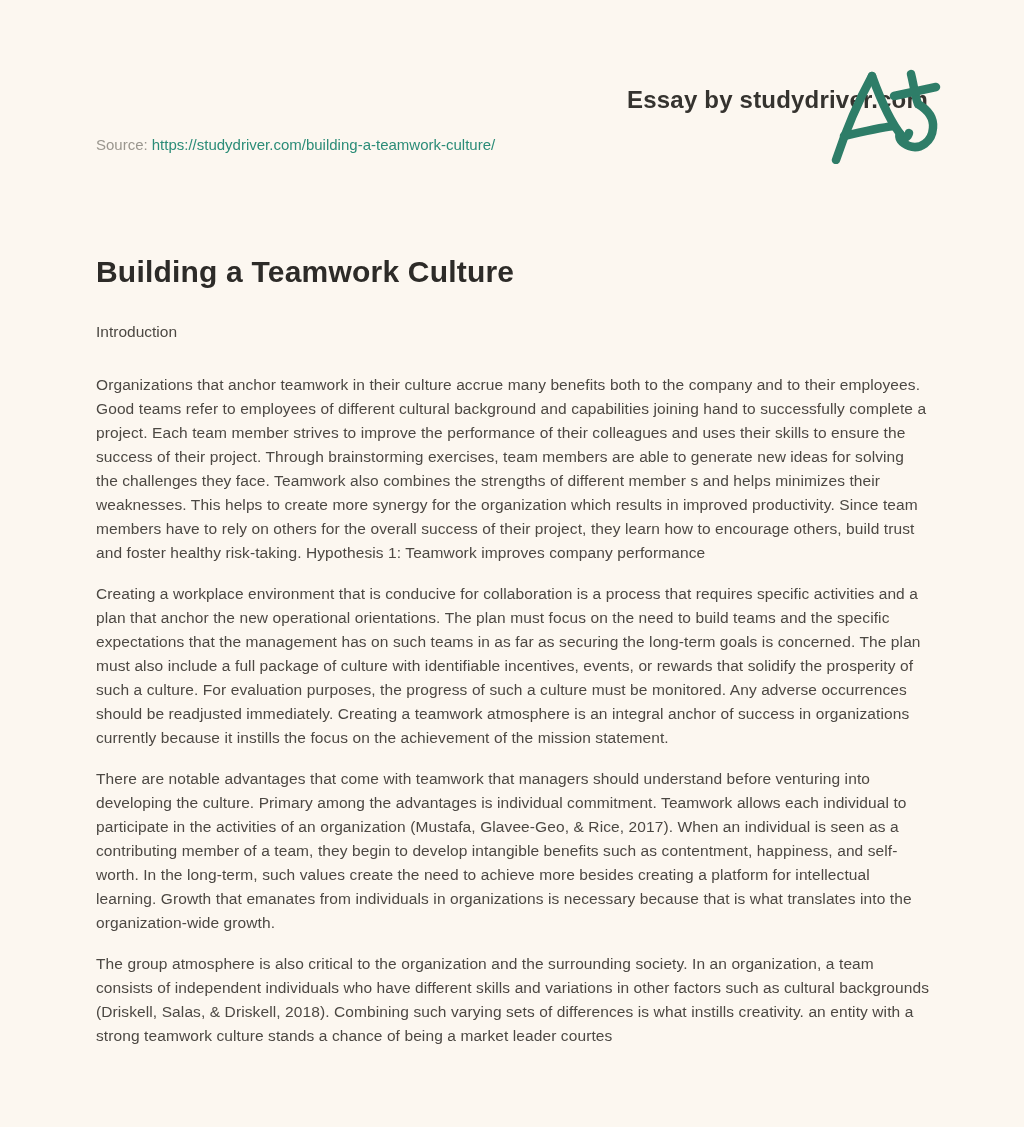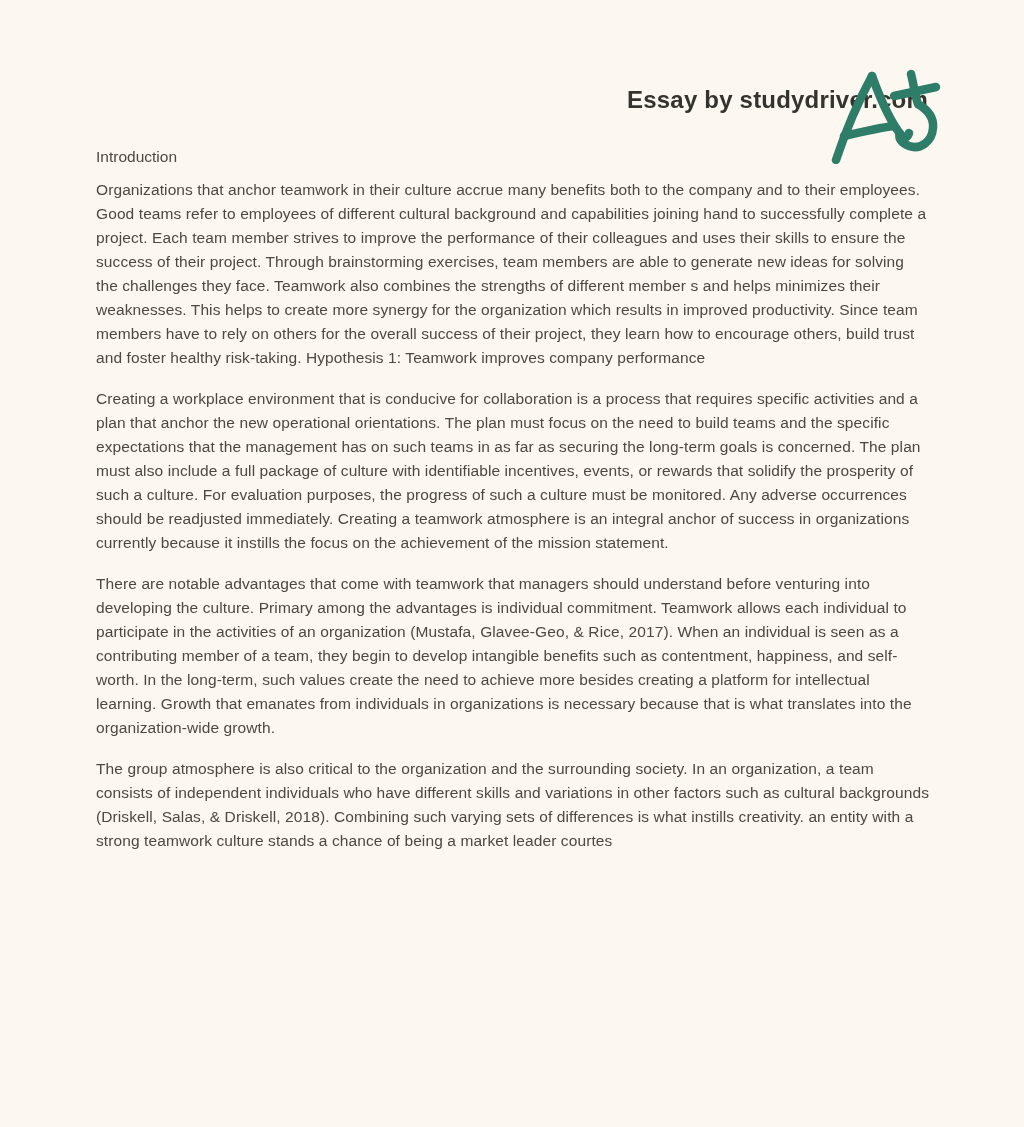--- a/index.html
+++ b/index.html
@@ -50,47 +50,51 @@
     font-weight: 700;
     color: #2D2B28;
     letter-spacing: 0.2px;
   }
   .section-label {
     margin-top: 34px;
     font-size: 15.5px;
     color: #4C4843;
   }
   .body-text {
-    margin-top: 12px;
+    margin-top: 32px;
     width: 834px;
   }
   .body-text p {
     font-size: 15.5px;
     line-height: 24px;
     color: #4C4843;
     margin-bottom: 17px;
     letter-spacing: 0.1px;
   }
 </style>
 </head>
 <body>
 
 <div class="page">
 
   <div class="byline">Essay by studydriver.com</div>
 
+  <div class="source-line">
+    <span>Source:</span><a class="source-link" href="#">https://studydriver.com/building-a-teamwork-culture/</a>
+  </div>
 
   <svg class="logo" viewBox="0 0 124 100" fill="none" stroke="#2E7D68" stroke-width="8.5" stroke-linecap="round" stroke-linejoin="round">
     <path d="M8,96 C18,66 32,34 44,12"></path>
     <path d="M16,72 C33,68 50,64 66,62"></path>
     <path d="M44,12 C52,34 62,58 74,72 C77,75 80,73 81,69"></path>
     <path d="M83,10 C86,22 87,32 90,40 C100,46 106,54 105,64 C104,78 92,86 81,82 C73,79 70,74 72,70"></path>
     <path d="M66,32 L108,23"></path>
   </svg>
 
+  <h1 class="doc-title">Building a Teamwork Culture</h1>
 
   <div class="section-label">Introduction</div>
 
   <div class="body-text">
     <p>Organizations that anchor teamwork in their culture accrue many benefits both to the company and to their employees. Good teams refer to employees of different cultural background and capabilities joining hand to successfully complete a project. Each team member strives to improve the performance of their colleagues and uses their skills to ensure the success of their project. Through brainstorming exercises, team members are able to generate new ideas for solving the challenges they face. Teamwork also combines the strengths of different member s and helps minimizes their weaknesses. This helps to create more synergy for the organization which results in improved productivity. Since team members have to rely on others for the overall success of their project, they learn how to encourage others, build trust and foster healthy risk-taking. Hypothesis 1: Teamwork improves company performance</p>
     <p>Creating a workplace environment that is conducive for collaboration is a process that requires specific activities and a plan that anchor the new operational orientations. The plan must focus on the need to build teams and the specific expectations that the management has on such teams in as far as securing the long-term goals is concerned. The plan must also include a full package of culture with identifiable incentives, events, or rewards that solidify the prosperity of such a culture. For evaluation purposes, the progress of such a culture must be monitored. Any adverse occurrences should be readjusted immediately. Creating a teamwork atmosphere is an integral anchor of success in organizations currently because it instills the focus on the achievement of the mission statement.</p>
     <p>There are notable advantages that come with teamwork that managers should understand before venturing into developing the culture. Primary among the advantages is individual commitment. Teamwork allows each individual to participate in the activities of an organization (Mustafa, Glavee-Geo, &amp; Rice, 2017). When an individual is seen as a contributing member of a team, they begin to develop intangible benefits such as contentment, happiness, and self-worth. In the long-term, such values create the need to achieve more besides creating a platform for intellectual learning. Growth that emanates from individuals in organizations is necessary because that is what translates into the organization-wide growth.</p>
     <p>The group atmosphere is also critical to the organization and the surrounding society. In an organization, a team consists of independent individuals who have different skills and variations in other factors such as cultural backgrounds (Driskell, Salas, &amp; Driskell, 2018). Combining such varying sets of differences is what instills creativity. an entity with a strong teamwork culture stands a chance of being a market leader courtes</p>
   </div>
 

